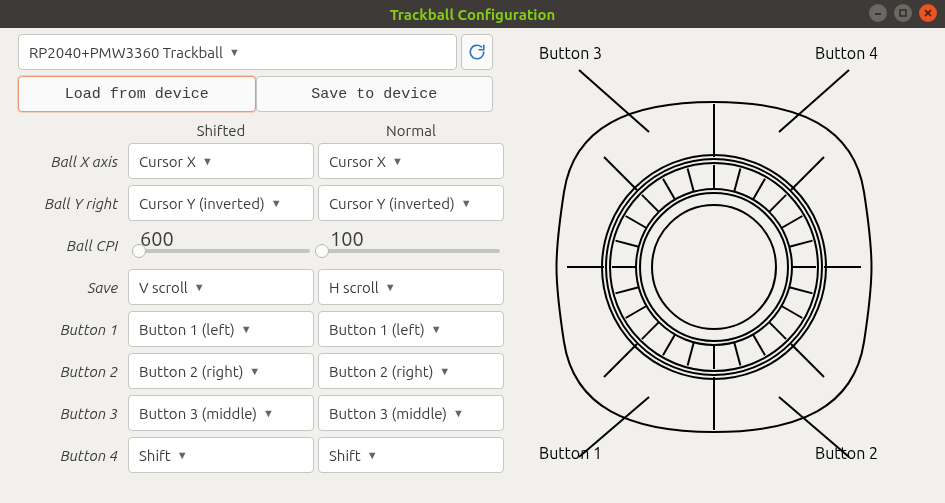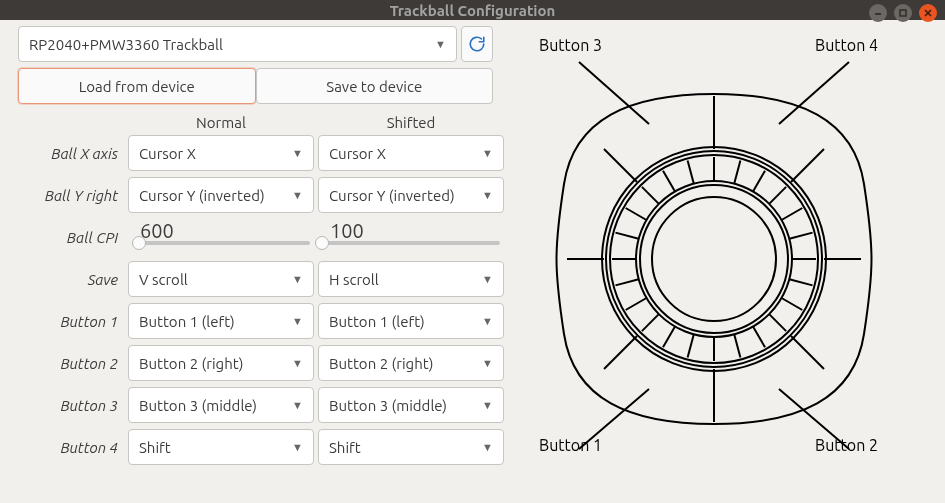--- a/index.html
+++ b/index.html
@@ -7,23 +7,23 @@
   body {
     font-family: Ubuntu, "Segoe UI", Arial, sans-serif;
     font-size: 15px;
     background: #f1f0ed;
     color: #3c3c3c;
     width: 945px;
     height: 503px;
     overflow: hidden;
   }
   .titlebar {
-    height: 20px;
+    height: 28px;
     background: #3d3a37;
-    color: #a3a3a3;
+    color: #84cc16;
     display: flex;
     align-items: center;
     position: relative;
   }
   .titlebar .title {
     position:absolute; left:0; right:0; text-align:center;
     font-weight:600; font-size:15px;
   }
   .titlebar .wbtns {
     position:absolute; right:8px; top:4px;
@@ -51,34 +51,35 @@
     width:32px; height:36px; margin-left:4px;
     background:#fafafa; border:1px solid #c8c6c2; border-radius:4px;
     display:flex; align-items:center; justify-content:center;
     color:#2a72c5; cursor:pointer;
   }
   .btn {
     flex:1; height:36px;
     background:#fafafa; border:1px solid #c8c6c2; border-radius:4px;
     display:flex; align-items:center; justify-content:center;
     cursor:pointer;
+    font-family:Liberation Mono, monospace;
   }
   .btn.load {
     border-color:#e99776;
     box-shadow: 0 0 0 1px rgba(233,84,32,0.2);
   }
   .btn + .btn { margin-left:0; }
 
   .gridhead { display:grid; grid-template-columns:106px 186px 186px; gap:4px; margin-top:2px; }
   .gridhead div { text-align:center; padding:4px 0; }
   .grid { display:grid; grid-template-columns:106px 186px 186px; gap:6px 4px; align-items:center; }
   .labelcell { text-align:right; padding-right:6px;font-style:italic; }
   .combo {
     height:36px; background:#fff; border:1px solid #c8c6c2; border-radius:4px;
-    display:flex; align-items:center; justify-content:space-between;
+    display:flex; align-items:center; justify-content:flex-start;
     padding:0 10px; cursor:pointer;
   }
   .combo .caret { color:#666; font-size:11px; margin-left:6px; }
   .slidercell {
     height:36px; position:relative;
   }
   .sval { position:absolute; top:0; left:12px; font-size:20px; }
   .strack {
     position:absolute; left:4px; right:4px; top:22px; height:4px;
     background:#c4c4c4; border-radius:2px;
@@ -134,22 +135,22 @@
       <div class="btn load">
         <span>Load from device</span>
       </div>
       <div class="btn">
         <span>Save to device</span>
       </div>
     </div>
 
     <div class="gridhead">
       <div></div>
+      <div>Shifted</div>
       <div>Normal</div>
-      <div>Shifted</div>
     </div>
 
     <div class="grid">
       <div class="labelcell">Ball X axis</div>
       <div class="combo">
           <span>Cursor X</span>
           <span class="caret">▼</span>
         </div>
       <div class="combo">
           <span>Cursor X</span>

